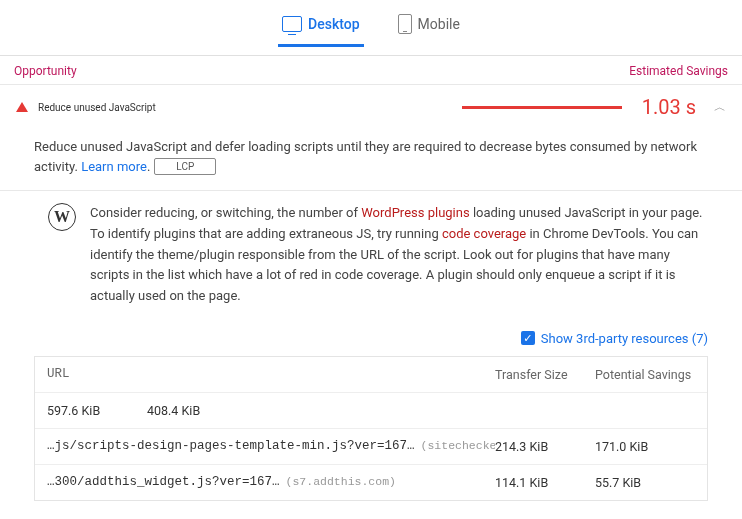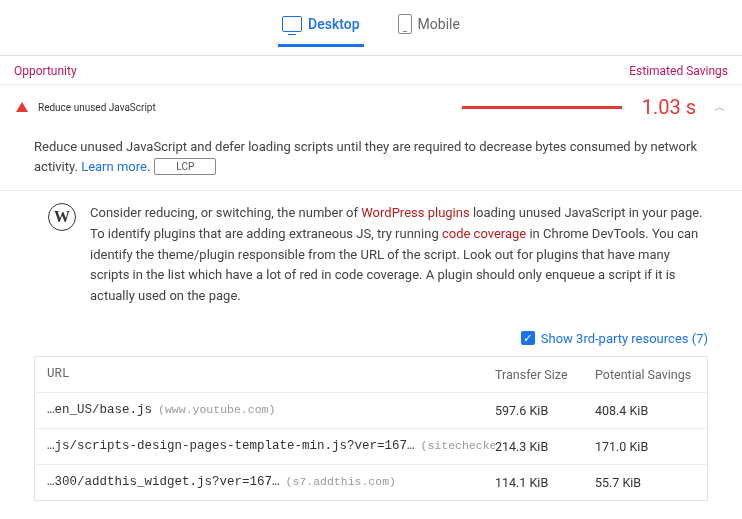--- a/index.html
+++ b/index.html
@@ -89,24 +89,20 @@
 </div>
 
 <div class="table-wrap">
   <div class="thead">
     <div class="col-url">URL</div>
     <div class="col-size">Transfer Size</div>
     <div class="col-save">Potential Savings</div>
   </div>
   <div id="tbody">
       <div class="trow">
-        <div class="col-url">
-          <span class="path">…en_US/base.js</span> 
-          <span class="host">(www.youtube.com)</span>
-        </div>
         <div class="col-size">597.6 KiB</div>
         <div class="col-save">408.4 KiB</div>
       </div>
       <div class="trow">
         <div class="col-url">
           <span class="path">…js/scripts-design-pages-template-min.js?ver=167…</span> 
           <span class="host">(sitechecker.pro)</span>
         </div>
         <div class="col-size">214.3 KiB</div>
         <div class="col-save">171.0 KiB</div>

